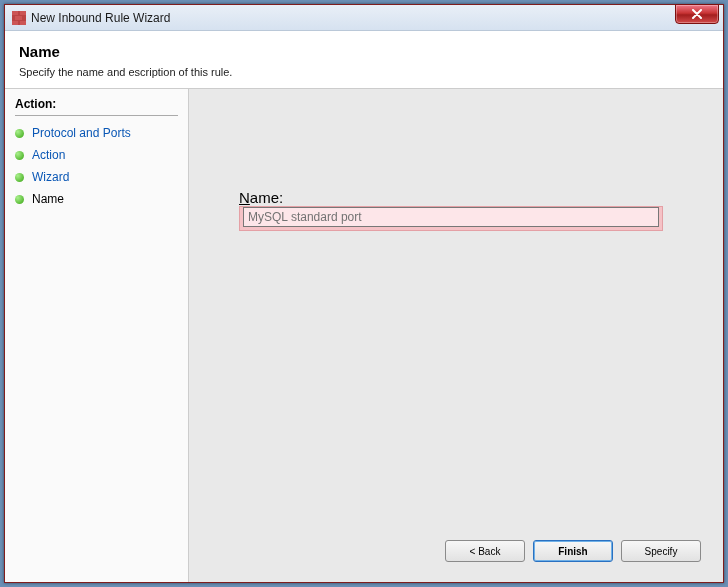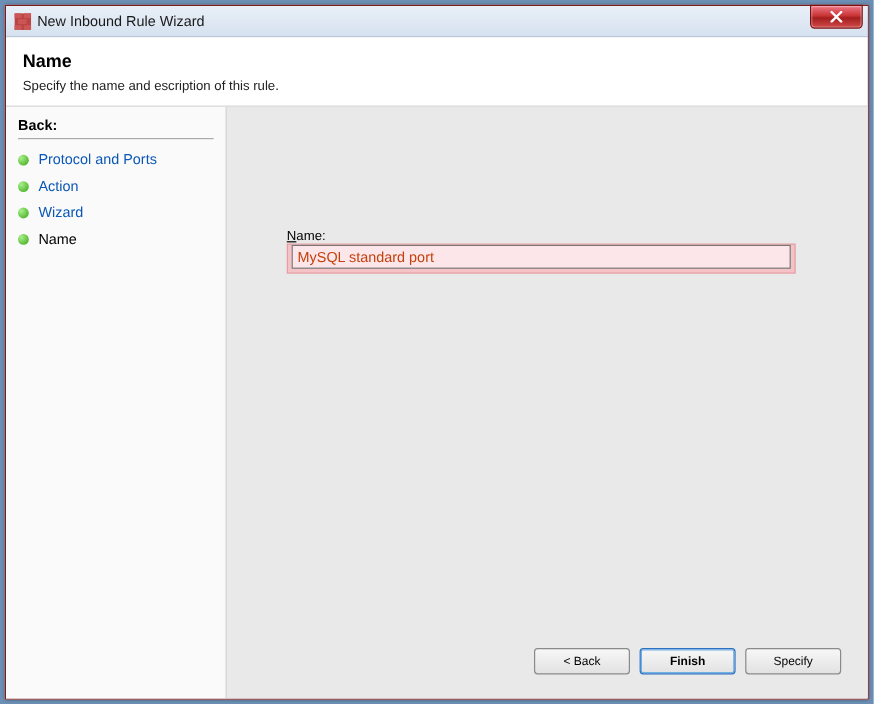--- a/index.html
+++ b/index.html
@@ -93,36 +93,36 @@
     background:#e9e9e9;
     padding:0;
   }
   .field-group {
     position:absolute;
     left:50px; right:60px;
   }
   .name-group { top: 100px; }
   .desc-group { top: 145px; }
   .field-label {
-    display:inline-block; font-size:11px; color:#000; margin-bottom:2px;
+    display:inline-block; font-size:15px; color:#000; margin-bottom:2px;
   }
   .field-label u { text-decoration: underline; }
   .highlight-wrap {
     background:#f5c2c6;
     border:1px solid #e4a0a5;
     padding:0 3px 3px 3px;
     margin-top:-2px;
   }
   .name-input {
     width:100%;
     border:1px solid #777;
     background:#fde6e9;
     padding:2px 4px;
     font-size:12px;
-    color:#c2410c;
+    color:#737373;
     height:20px;
   }
   .desc-text {
     width:100%;
     height:130px;
     border:1px solid #888;
     background:#fff;
     resize:none;
     font-family:inherit;
     font-size:12px;
@@ -174,21 +174,21 @@
     </div>
   </div>
 
   <div class="header">
     <h1>Name</h1>
     <p>Specify the name and escription of this rule.</p>
   </div>
 
   <div class="body">
     <div class="sidebar">
-      <div class="steps-label">Back:</div>
+      <div class="steps-label">Action:</div>
       <div class="step-item">
         <span class="bullet"></span>
         <span>Protocol and Ports</span>
       </div>
       <div class="step-item">
         <span class="bullet"></span>
         <span>Action</span>
       </div>
       <div class="step-item">
         <span class="bullet"></span>

